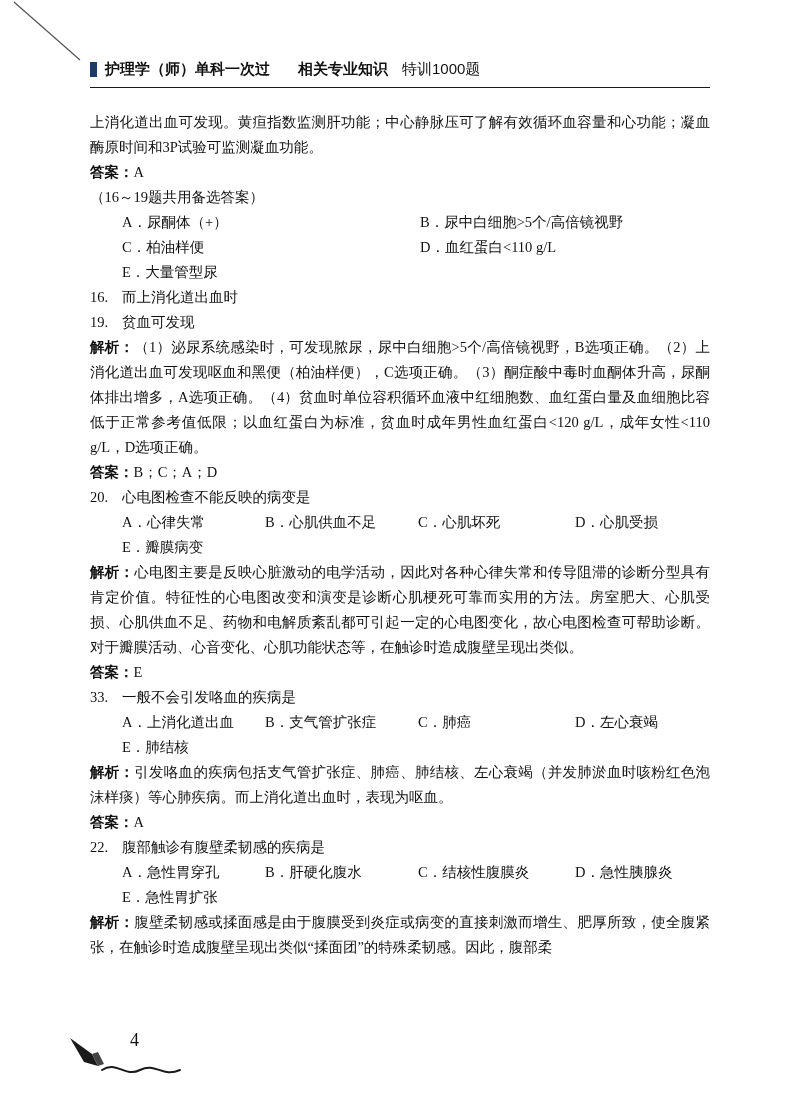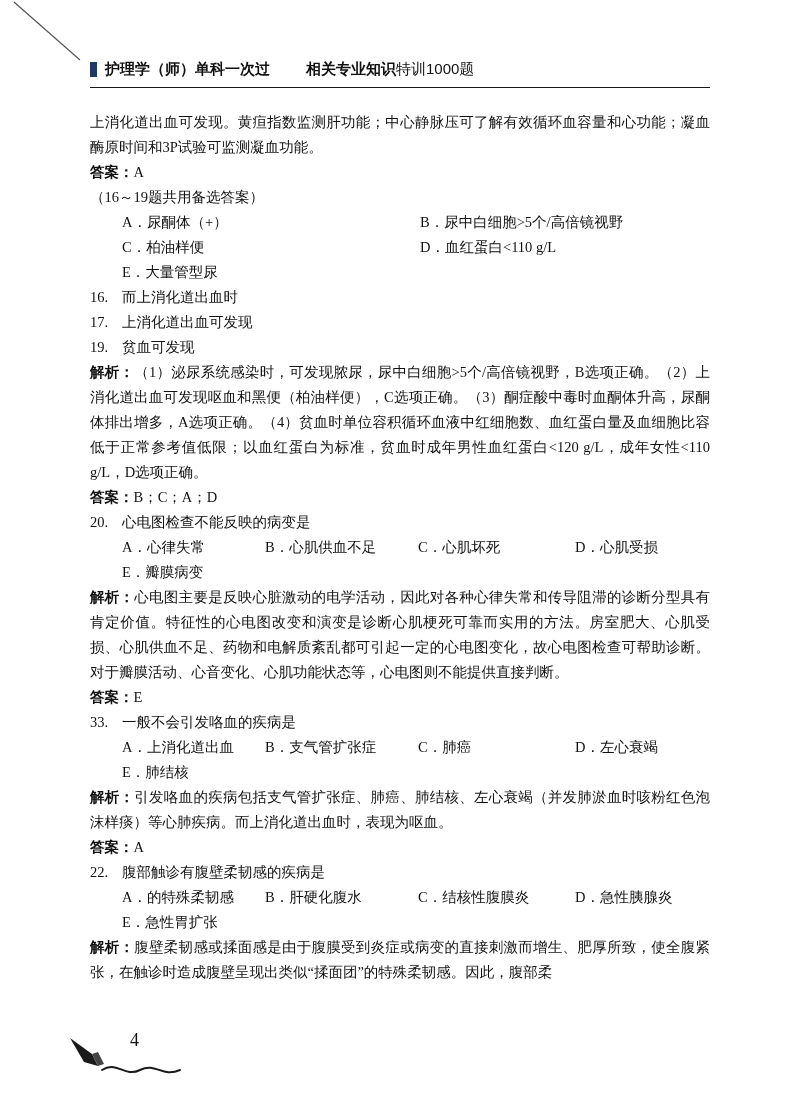--- a/index.html
+++ b/index.html
@@ -9,22 +9,22 @@
     font-family:"Liberation Serif","DejaVu Serif",serif;
   }
   .corner-svg { position:absolute; left:0; top:0; }
   .page-header {
     position:absolute; left:90px; right:90px; top:60px;
     display:flex; align-items:center;
     font-family:"Liberation Sans","DejaVu Sans",sans-serif;
     font-size:15px; font-weight:700; white-space:nowrap;
   }
   .accent-bar { display:inline-block; width:7px; height:15px; background:#1e3a66; margin-right:8px; }
-  .h-title { margin-right:36px; }
-  .h-section { }
+  .h-title { margin-right:28px; }
+  .h-section { margin-right:14px; }
   .h-series { font-weight:400; }
   .header-divider {
     position:absolute; left:90px; right:90px; top:87px;
     border-top:1.5px solid #1a1a1a;
   }
   .page-body {
     position:absolute; left:90px; right:90px; top:110px;
     font-size:14.5px; line-height:25px; text-align:justify;
   }
   .page-body p { margin:0; }
@@ -71,52 +71,51 @@
 
     <div class="opt-grid cols-two">
       <span>A．尿酮体（+）</span>
       <span>B．尿中白细胞&gt;5个/高倍镜视野</span>
       <span>C．柏油样便</span>
       <span>D．血红蛋白&lt;110 g/L</span>
       <span>E．大量管型尿</span>
     </div>
 
     <p class="question"><span class="qnum">16.</span><span>而上消化道出血时</span></p>
-    <p class="question"><span class="qnum">17.</span><span>上消化道出血可发现</span></p>
     <p class="question"><span class="qnum">19.</span><span>贫血可发现</span></p>
 
     <p class="indent"><b class="lbl">解析：</b><span>（1）泌尿系统感染时，可发现脓尿，尿中白细胞&gt;5个/高倍镜视野，B选项正确。（2）上消化道出血可发现呕血和黑便（柏油样便），C选项正确。（3）酮症酸中毒时血酮体升高，尿酮体排出增多，A选项正确。（4）贫血时单位容积循环血液中红细胞数、血红蛋白量及血细胞比容低于正常参考值低限；以血红蛋白为标准，贫血时成年男性血红蛋白&lt;120 g/L，成年女性&lt;110 g/L，D选项正确。</span></p>
 
     <p class="indent answer-line"><b class="lbl">答案：</b><span>B；C；A；D</span></p>
 
     <p class="question"><span class="qnum">20.</span><span>心电图检查不能反映的病变是</span></p>
     <div class="opt-grid cols-four">
       <span>A．心律失常</span>
       <span>B．心肌供血不足</span>
       <span>C．心肌坏死</span>
       <span>D．心肌受损</span>
       <span>E．瓣膜病变</span>
     </div>
-    <p class="indent"><b class="lbl">解析：</b><span>心电图主要是反映心脏激动的电学活动，因此对各种心律失常和传导阻滞的诊断分型具有肯定价值。特征性的心电图改变和演变是诊断心肌梗死可靠而实用的方法。房室肥大、心肌受损、心肌供血不足、药物和电解质紊乱都可引起一定的心电图变化，故心电图检查可帮助诊断。对于瓣膜活动、心音变化、心肌功能状态等，心电图则不能提供直接判断。</span></p>
+    <p class="indent"><b class="lbl">解析：</b><span>心电图主要是反映心脏激动的电学活动，因此对各种心律失常和传导阻滞的诊断分型具有肯定价值。特征性的心电图改变和演变是诊断心肌梗死可靠而实用的方法。房室肥大、心肌受损、心肌供血不足、药物和电解质紊乱都可引起一定的心电图变化，故心电图检查可帮助诊断。对于瓣膜活动、心音变化、心肌功能状态等，在触诊时造成腹壁呈现出类似。</span></p>
     <p class="indent answer-line"><b class="lbl">答案：</b><span>E</span></p>
 
     <p class="question"><span class="qnum">33.</span><span>一般不会引发咯血的疾病是</span></p>
     <div class="opt-grid cols-four">
       <span>A．上消化道出血</span>
       <span>B．支气管扩张症</span>
       <span>C．肺癌</span>
       <span>D．左心衰竭</span>
       <span>E．肺结核</span>
     </div>
     <p class="indent"><b class="lbl">解析：</b><span>引发咯血的疾病包括支气管扩张症、肺癌、肺结核、左心衰竭（并发肺淤血时咳粉红色泡沫样痰）等心肺疾病。而上消化道出血时，表现为呕血。</span></p>
     <p class="indent answer-line"><b class="lbl">答案：</b><span>A</span></p>
 
     <p class="question"><span class="qnum">22.</span><span>腹部触诊有腹壁柔韧感的疾病是</span></p>
     <div class="opt-grid cols-four">
-      <span>A．的特殊柔韧感</span>
+      <span>A．急性胃穿孔</span>
       <span>B．肝硬化腹水</span>
       <span>C．结核性腹膜炎</span>
       <span>D．急性胰腺炎</span>
       <span>E．急性胃扩张</span>
     </div>
     <p class="indent"><b class="lbl">解析：</b><span>腹壁柔韧感或揉面感是由于腹膜受到炎症或病变的直接刺激而增生、肥厚所致，使全腹紧张，在触诊时造成腹壁呈现出类似“揉面团”的特殊柔韧感。因此，腹部柔</span></p>
 
   </div>
 
   <div class="page-footer">

